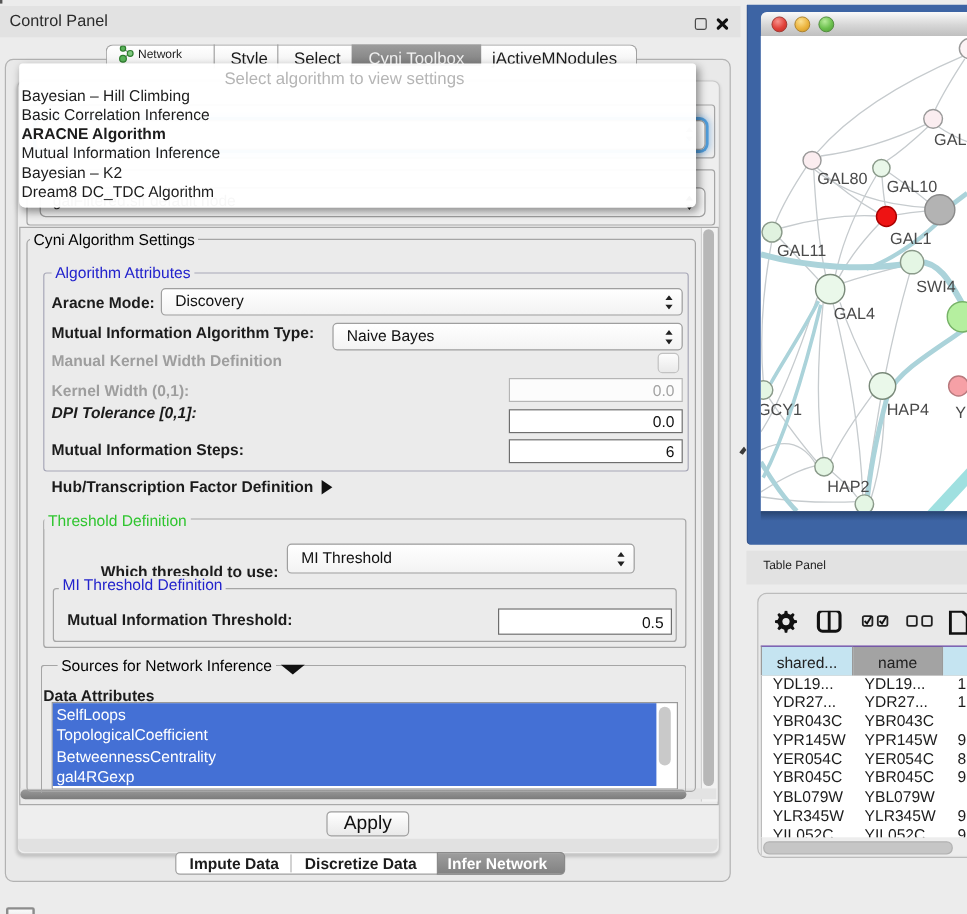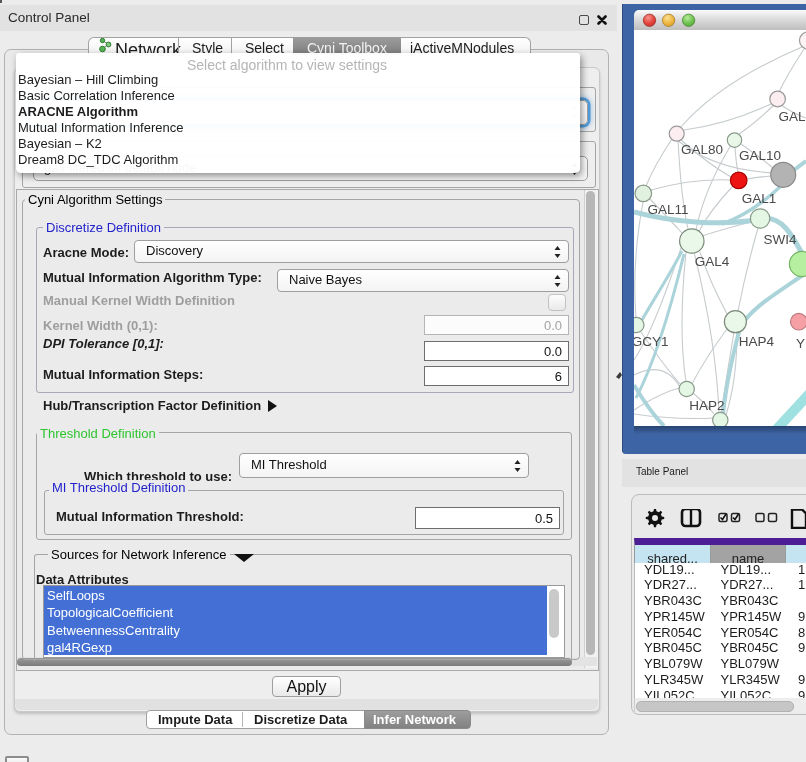--- a/index.html
+++ b/index.html
@@ -35,21 +35,21 @@
 <div class="abs" style="left:13.5px;top:67px;width:584px;height:643px;background:#eeeeee;border:1px solid #c9c9c9;border-radius:6px;box-shadow:0 2px 3px rgba(0,0,0,0.18);"></div>
 <div class="abs" style="left:15px;top:699px;width:583px;height:11px;background:#e1e1e1;border-radius:0 0 6px 6px;"></div>
 
 <div id="tabbar" class="abs" style="left:88px;top:36.5px;width:441px;height:17px;background:linear-gradient(#ffffff,#f1f1f1);border:1px solid #a2a2a2;border-bottom:none;border-radius:6px 6px 0 0;"></div>
 <svg class="abs" style="left:99px;top:38px;" width="13" height="15" viewBox="0 0 13 15">
   <path d="M4 3 L9 6 M4 11 L9 6" stroke="#8a8a8a" stroke-width="1"></path>
   <circle cx="3.5" cy="2.5" r="2.2" fill="#59b259" stroke="#2e7d2e" stroke-width="1"></circle>
   <circle cx="3.5" cy="11" r="2.8" fill="#59b259" stroke="#2e7d2e" stroke-width="1"></circle>
   <circle cx="9.5" cy="6.5" r="2.4" fill="#7ec87e" stroke="#2e7d2e" stroke-width="1"></circle>
 </svg>
-<div class="lbl" style="left:115px;top:39.5px;font-size:18px;">Network</div>
+<div class="lbl" style="left:115px;top:39.5px;font-size:10px;">Network</div>
 <div class="abs" style="left:178px;top:37px;width:1px;height:20px;background:#a2a2a2;"></div>
 <div class="lbl" style="left:192px;top:39.5px;font-size:14px;">Style</div>
 <div class="abs" style="left:231px;top:37px;width:1px;height:20px;background:#a2a2a2;"></div>
 <div class="lbl" style="left:245px;top:39.5px;font-size:14px;">Select</div>
 <div class="abs" style="left:293px;top:36.5px;width:108px;height:18px;background:linear-gradient(#9d9d9d,#7d7d7d);"></div>
 <div class="lbl" style="left:307px;top:39.5px;font-size:14px;color:#f2f2f2;">Cyni Toolbox</div>
 <div class="lbl" style="left:410px;top:39.5px;font-size:14px;">jActiveMNodules</div>
 
 <div class="gbox" style="left:22px;top:87px;width:572px;height:43px;"></div>
 <div class="combo" style="left:30px;top:99.5px;width:556px;height:23px;box-shadow:0 0 0 2.5px #4f9bd8, 0 0 5px 3px rgba(90,155,216,0.55);border-radius:5px;">
@@ -70,21 +70,21 @@
 <div class="abs" style="left:584px;top:189.5px;width:13px;height:478px;background:#f2f2f2;border-left:1px solid #d0d0d0;"></div>
 <div class="abs" style="left:586px;top:191px;width:9px;height:464px;background:#b7b7b7;border-radius:5px;"></div>
 
 <div class="abs" style="left:16.5px;top:657px;width:580px;height:9px;background:#e3e3e3;"></div>
 <div class="abs" style="left:17px;top:658px;width:555px;height:7.5px;background:linear-gradient(#9a9a9a,#7b7b7b);border-radius:4px;"></div>
 
 <div class="gbox" style="left:22px;top:199px;width:556px;height:459px;border-radius:4px;"></div>
 <div class="gtitle" style="left:25px;top:192px;">Cyni Algorithm Settings</div>
 
 <div class="gbox" style="left:36px;top:227px;width:536px;height:164px;border-color:#a8a8b8;"></div>
-<div class="gtitle" style="left:43px;top:220px;color:#2222cc;">Discretize Definition</div>
+<div class="gtitle" style="left:43px;top:220px;color:#2222cc;">Algorithm Attributes</div>
 
 <div class="lbl b" style="left:43px;top:245px;">Aracne Mode:</div>
 <div class="combo" style="left:134px;top:240px;width:433px;height:21px;">
   <span class="ctext">Discovery</span>
   <svg class="carr" viewBox="0 0 7 12">
       <path d="M3.5 0 L6.5 4 L0.5 4 Z M3.5 12 L6.5 8 L0.5 8 Z" fill="#222"></path>
     </svg>
 </div>
 <div class="lbl b" style="left:43px;top:270px;">Mutual Information Algorithm Type:</div>
 <div class="combo" style="left:277px;top:269px;width:290px;height:21px;">
@@ -277,21 +277,21 @@
     <rect x="111" y="4.5" width="8" height="8" rx="1.5"></rect>
     <rect x="123.5" y="4.5" width="8" height="8" rx="1.5"></rect>
   </g>
   <g fill="none" stroke="#111" stroke-width="1.6">
     <path d="M75.5 8.5 L77.5 10.5 L81 5"></path>
     <path d="M88 8.5 L90 10.5 L93.5 5"></path>
   </g>
   <path d="M147 0.5 L157 0.5 L161 4.5 L161 19 L147 19 Z" fill="none" stroke="#111" stroke-width="2.4"></path>
 </svg>
 
-<div class="abs" style="left:634px;top:538px;width:172px;height:24px;border-top:7px solid #4c1d95;border-left:1px solid #9a9a9a;">
+<div class="abs" style="left:634px;top:538px;width:172px;height:24px;border-top:1px solid #4c1d95;border-left:1px solid #9a9a9a;">
   <div class="abs" style="left:0;top:0;width:75px;height:24px;background:#c5e4f1;border-right:1px solid #9a9a9a;border-bottom:1px solid #9a9a9a;font-size:13px;text-align:center;line-height:28px;color:#222;">shared...</div>
   <div class="abs" style="left:76px;top:0;width:74px;height:24px;background:#a3a3a3;border-right:1px solid #9a9a9a;border-bottom:1px solid #9a9a9a;font-size:13px;text-align:center;line-height:28px;color:#222;">name</div>
   <div class="abs" style="left:151px;top:0;width:21px;height:24px;background:#c5e4f1;border-bottom:1px solid #9a9a9a;"></div>
 </div>
 <div class="abs" style="left:634px;top:563px;width:172px;height:134.5px;background:#fff;border-left:1px solid #bbb;overflow:hidden;">
   <div class="lbl" style="left:9px;top:-1.5px;line-height:15.8px;">YDL19...<br>YDR27...<br>YBR043C<br>YPR145W<br>YER054C<br>YBR045C<br>YBL079W<br>YLR345W<br>YIL052C</div>
   <div class="lbl" style="left:85.5px;top:-1.5px;line-height:15.8px;">YDL19...<br>YDR27...<br>YBR043C<br>YPR145W<br>YER054C<br>YBR045C<br>YBL079W<br>YLR345W<br>YIL052C</div>
   <div class="lbl" style="left:163px;top:-1.5px;line-height:15.8px;">13<br>12<br><br>9.7<br>8.3<br>9.2<br><br>9.5<br>9.1</div>
 </div>
 

